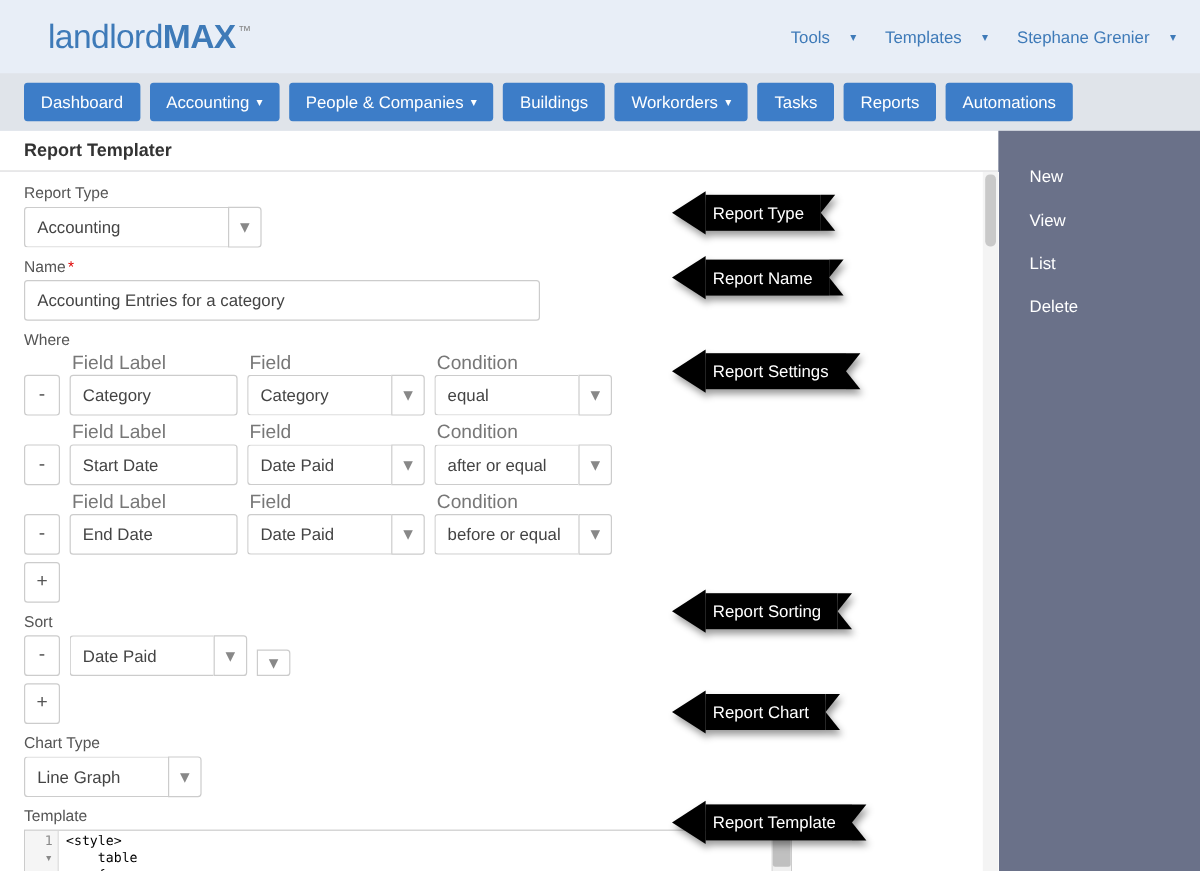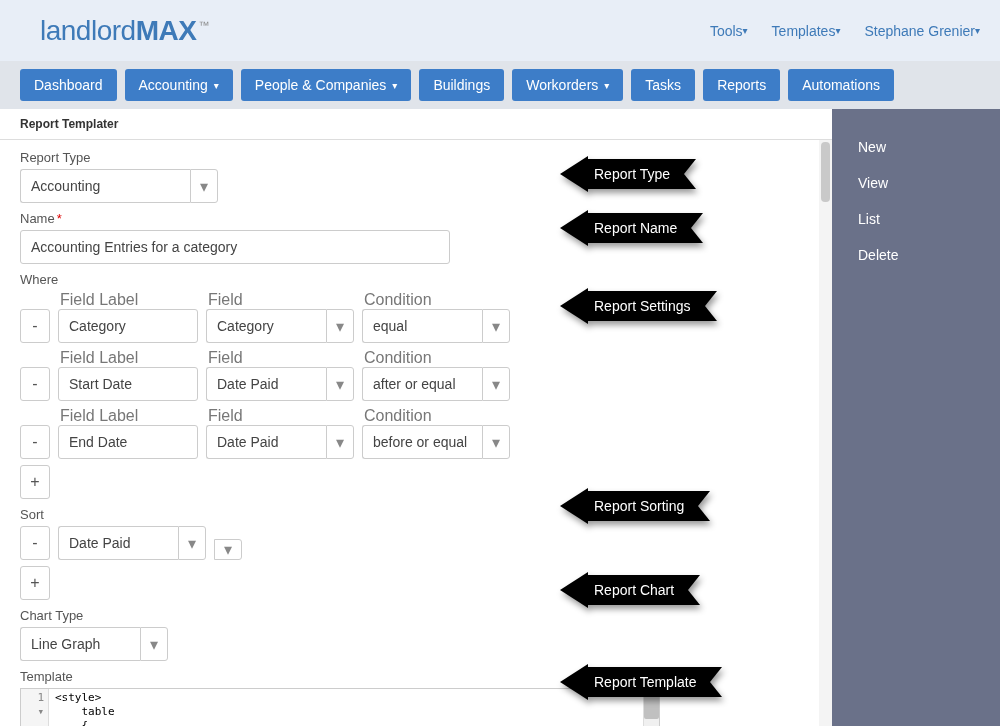--- a/index.html
+++ b/index.html
@@ -2,28 +2,28 @@
 <html><head>
 <meta charset="utf-8">
 <style>
   * { box-sizing: border-box; margin: 0; padding: 0; }
   body { font-family: "Segoe UI", Arial, sans-serif; background: #e8eef7; width: 1000px; height: 726px; overflow: hidden; position: relative; }
   .header { background: #e8eef7; height: 61px; display: flex; align-items: center; padding: 0 20px 0 40px; }
   .logo { font-size: 28px; font-weight: 300; color: #3e7ab8; letter-spacing: -0.5px; }
   .logo .bold { font-weight: 800; }
   .logo .tm { font-size: 11px; vertical-align: super; color: #888; margin-left: 2px; }
   .topnav { margin-left: auto; display: flex; gap: 24px; }
-  .topnav-item { color: #3e7ab8; font-size: 14px; display: flex; align-items: center; gap: 0; cursor: pointer; justify-content: space-between; }
+  .topnav-item { color: #3e7ab8; font-size: 14px; display: flex; align-items: center; gap: 17px; cursor: pointer; justify-content: space-between; }
   .chev { font-size: 10px; }
   .navbar { background: #e0e4ea; padding: 8px 20px; display: flex; gap: 8px; }
   .nav-btn { background: #3d7dc8; color: #fff; border: none; padding: 8px 14px; border-radius: 3px; font-size: 14px; display: flex; align-items: center; gap: 6px; cursor: pointer; }
   .nav-btn .chev { color: #fff; }
   .main { display: flex; height: calc(726px - 61px - 48px); }
   .content { flex: 1; display: flex; flex-direction: column; overflow: hidden; }
-  .section-title { font-weight: 700; font-size: 12px; color: #333; padding: 8px 20px; background: #fff; border-bottom: 1px solid #ddd; }
+  .section-title { font-weight: 700; font-size: 15px; color: #333; padding: 8px 20px; background: #fff; border-bottom: 1px solid #ddd; }
   .form-area { padding: 10px 20px; overflow-y: auto; position: relative; flex: 1; background: #fff; }
   .form-label { font-size: 13px; color: #555; margin-top: 8px; margin-bottom: 4px; display: block; }
   .form-label.first { margin-top: 0; }
   .req { color: #d00; margin-left: 2px; }
   .input, .select { border: 1px solid #ccc; border-radius: 3px; height: 34px; padding: 0 10px; font-size: 14px; color: #444; background: #fff; }
   .select-wrap { display: inline-flex; align-items: stretch; }
   .select-wrap .input { border-top-right-radius: 0; border-bottom-right-radius: 0; border-right: none; }
   .select-caret { width: 28px; border: 1px solid #ccc; border-top-right-radius: 3px; border-bottom-right-radius: 3px; display: flex; align-items: center; justify-content: center; color: #888; cursor: pointer; background: #fff; }
   .row { display: flex; gap: 8px; margin-bottom: 6px; align-items: flex-end; }
   .minus-btn, .plus-btn { width: 30px; height: 34px; border: 1px solid #ccc; border-radius: 3px; background: #fff; font-size: 16px; color: #555; cursor: pointer; }

